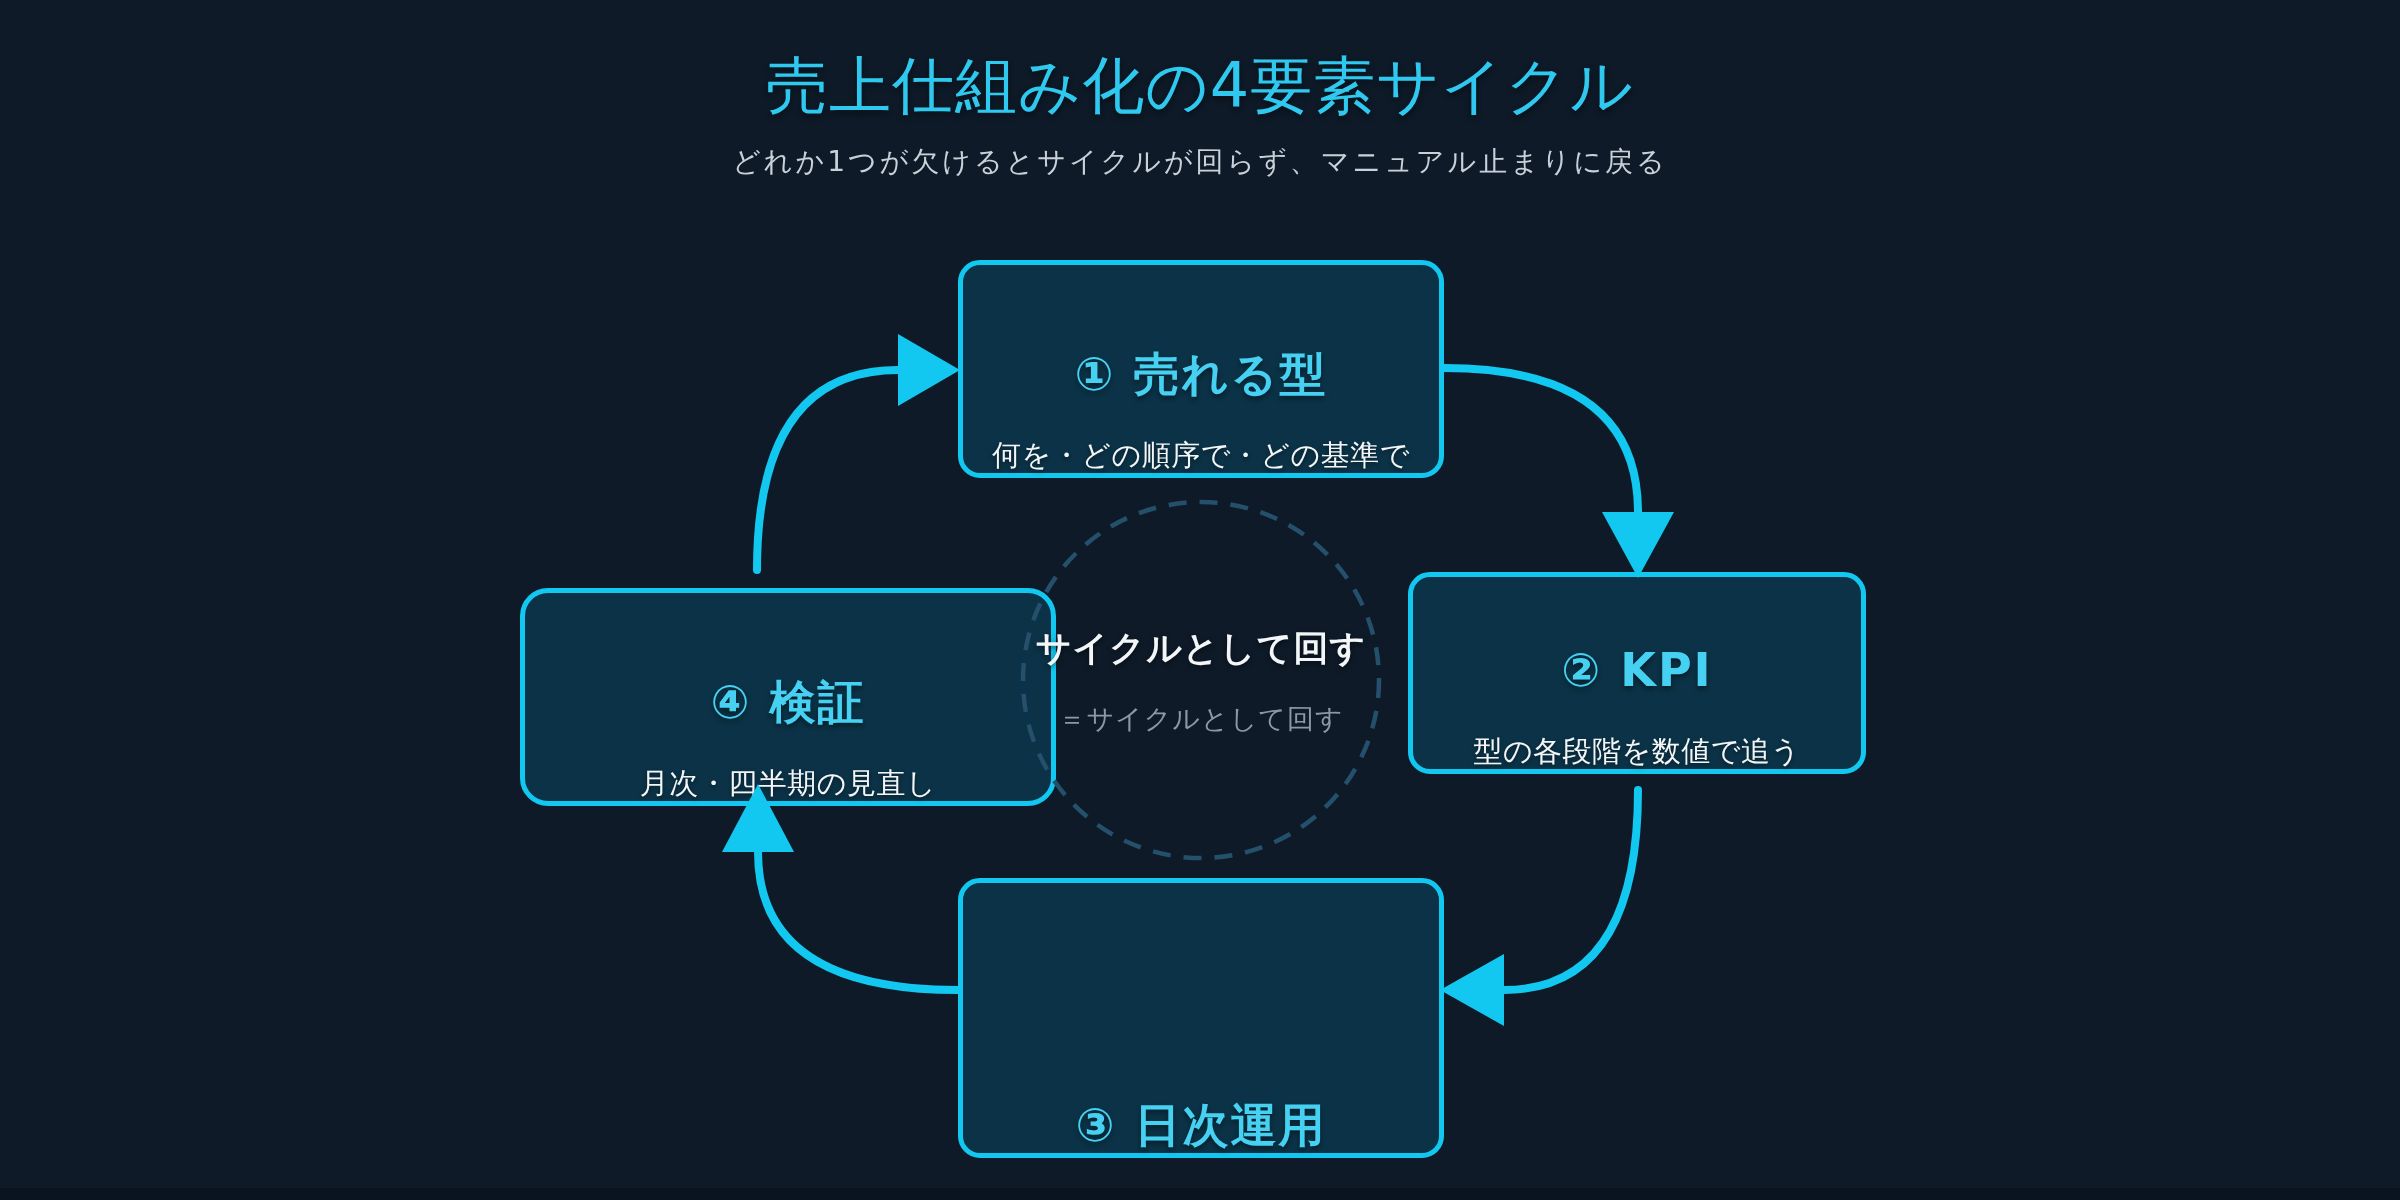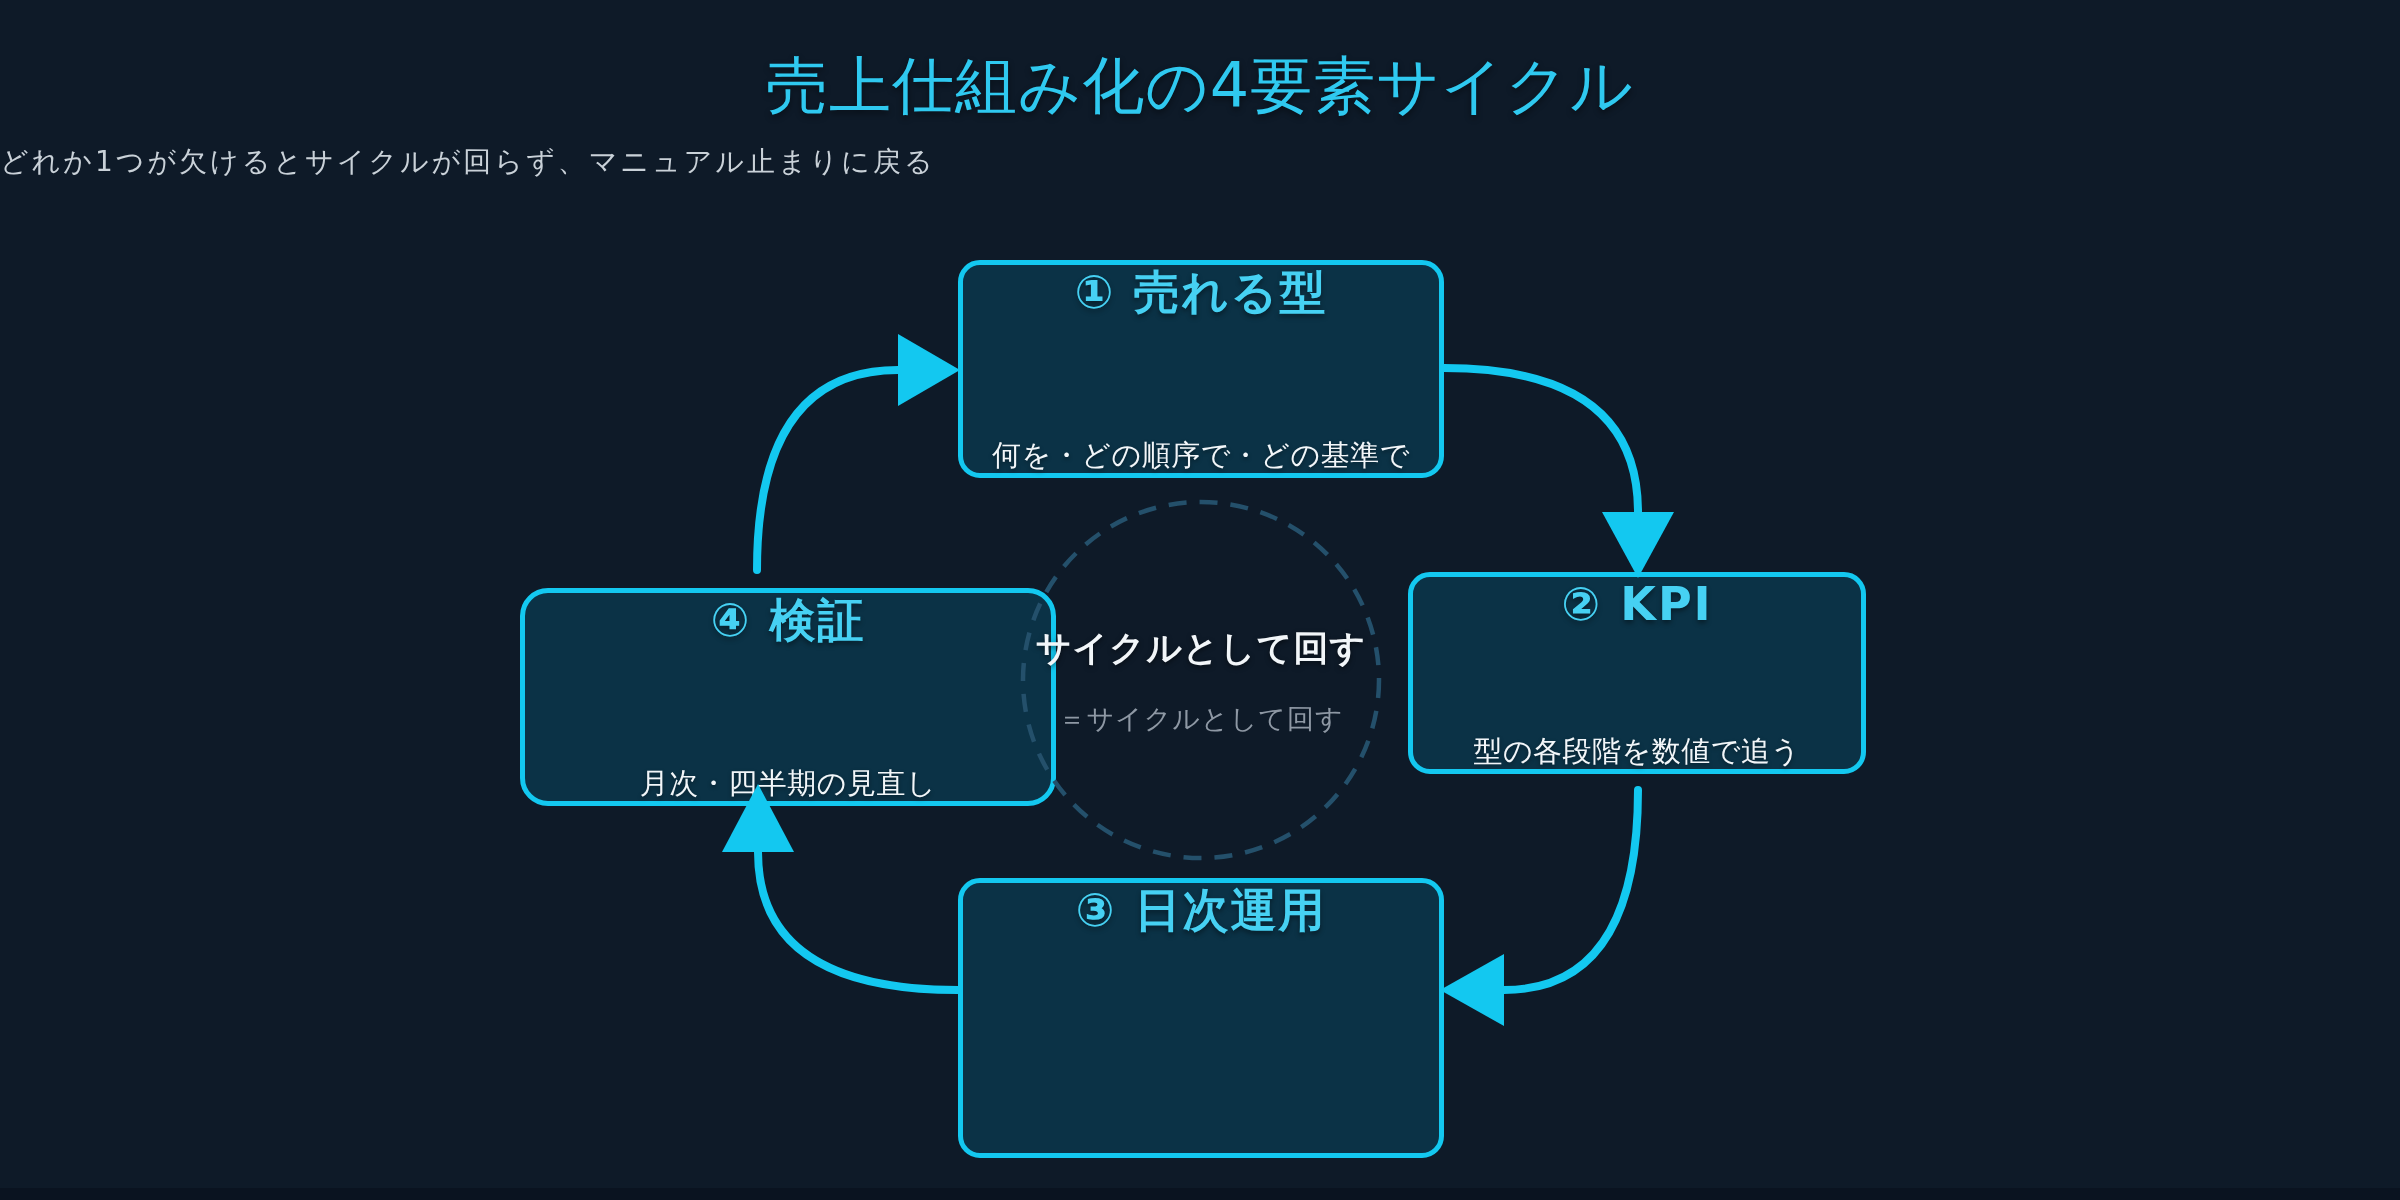--- a/index.html
+++ b/index.html
@@ -37,36 +37,36 @@
     letter-spacing: 1px;
     color: var(--page-title);
     text-shadow: 0 3px 6px rgba(0,0,0,.45);
   }
 
   .page-subtitle {
     position: absolute;
     top: 143px; left: 0;
     width: 100%;
     margin: 0;
-    text-align: left;
+    text-align: center;
     font-size: 28px;
     font-weight: 400;
     letter-spacing: 3px;
     color: var(--subtitle);
   }
 
   .node {
     position: absolute;
     border: 5px solid var(--accent);
     background: var(--box-fill);
     border-radius: 22px;
     display: flex;
     flex-direction: column;
     align-items: center;
-    justify-content: space-between;
+    justify-content: flex-end;
     gap: 36px;
     text-align: center;
   }
   .node-top    { left: 958px;  top: 260px; width: 486px; height: 218px; }
   .node-right  { left: 1408px; top: 572px; width: 458px; height: 202px; }
   .node-bottom { left: 958px;  top: 878px; width: 486px; height: 280px; }
   .node-left   { left: 520px;  top: 588px; width: 536px; height: 218px; border-radius: 28px; }
 
   .node-heading {
     font-size: 46px;

